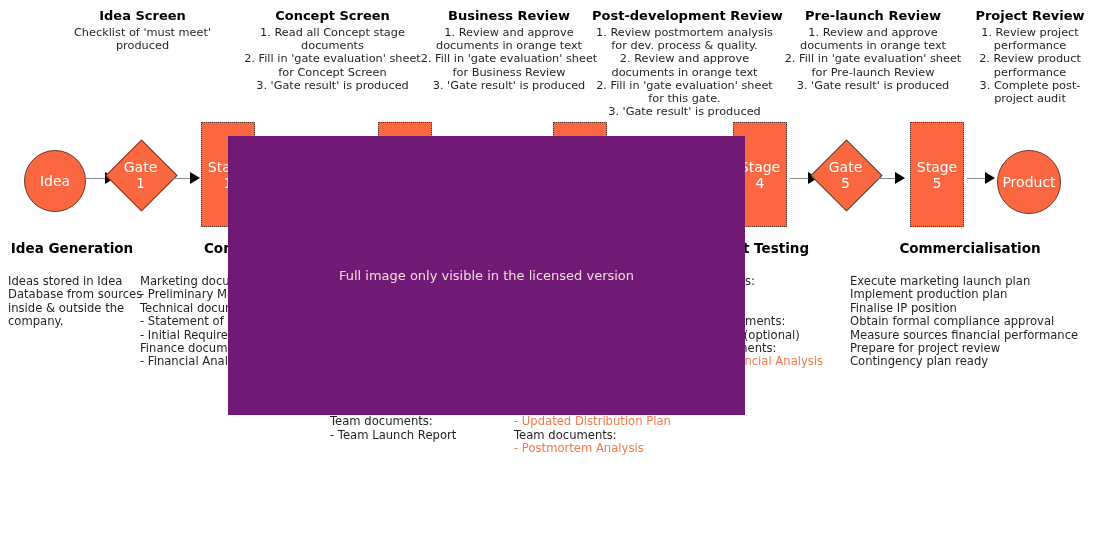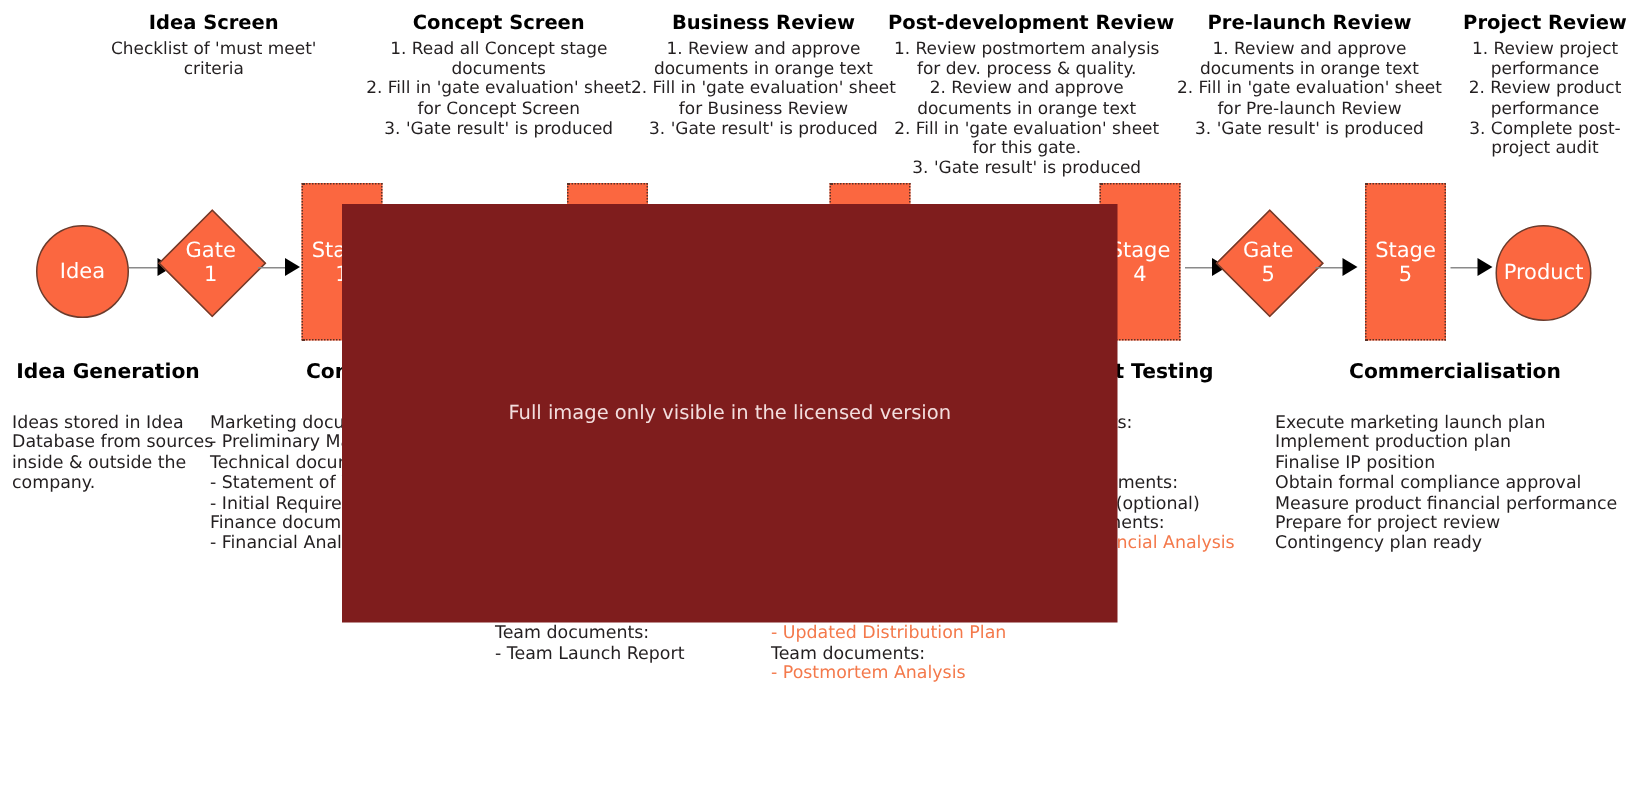--- a/index.html
+++ b/index.html
@@ -120,39 +120,39 @@
   .doc-orange { color: #f4794b; }
   .doc-black { color: #231f20; }
 
   
   #watermark {
     position: absolute;
     left: 228px;
     top: 136px;
     width: 517px;
     height: 279px;
-    background: #7f1d1d;
+    background: #701a75;
     color: #f3dede;
     font-size: 13px;
     display: flex;
     align-items: center;
     justify-content: center;
     z-index: 50;
   }
 </style>
 </head>
 <body>
 
 <div id="stage">
 
   <div class="gate-head" style="left:60px; top:8px; width:165px;">
     <div class="g-title">Idea Screen</div>
     <div class="g-body">
       <div>Checklist of 'must meet'</div>
-      <div>criteria</div>
+      <div>produced</div>
     </div>
   </div>
 
   <div class="gate-head" style="left:240px; top:8px; width:185px;">
     <div class="g-title">Concept Screen</div>
     <div class="g-body">
       <div>1. Read all Concept stage</div>
       <div>documents</div>
       <div>2. Fill in 'gate evaluation' sheet</div>
       <div>for Concept Screen</div>
@@ -360,21 +360,21 @@
     </div>
   </div>
 
   <div class="stage-desc" style="left:850px; top:240px; width:240px;">
     <div class="s-title">Commercialisation</div>
     <div class="s-body">
       <div class="doc-black">Execute marketing launch plan</div>
       <div class="doc-black">Implement production plan</div>
       <div class="doc-black">Finalise IP position</div>
       <div class="doc-black">Obtain formal compliance approval</div>
-      <div class="doc-black">Measure product financial performance</div>
+      <div class="doc-black">Measure sources financial performance</div>
       <div class="doc-black">Prepare for project review</div>
       <div class="doc-black">Contingency plan ready</div>
     </div>
   </div>
 
   <div id="watermark">
     <span>Full image only visible in the licensed version</span>
   </div>
 
 </div>

